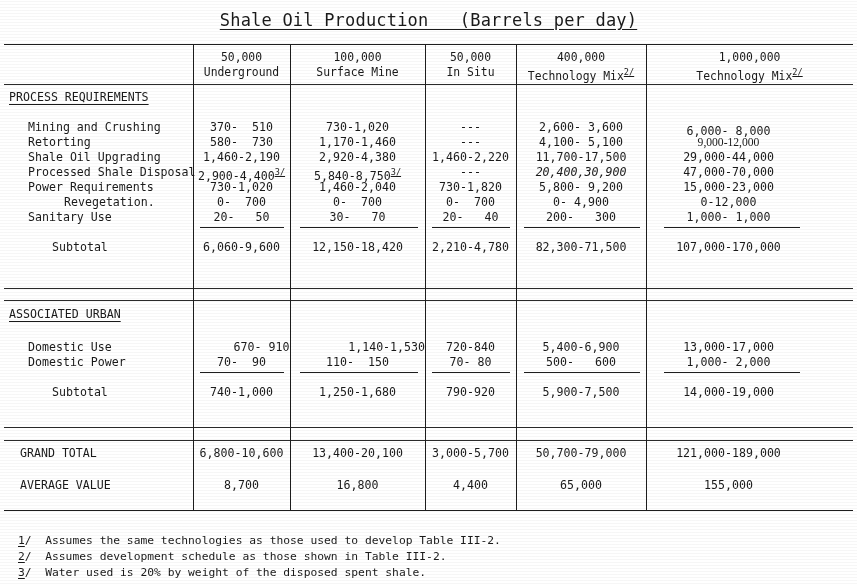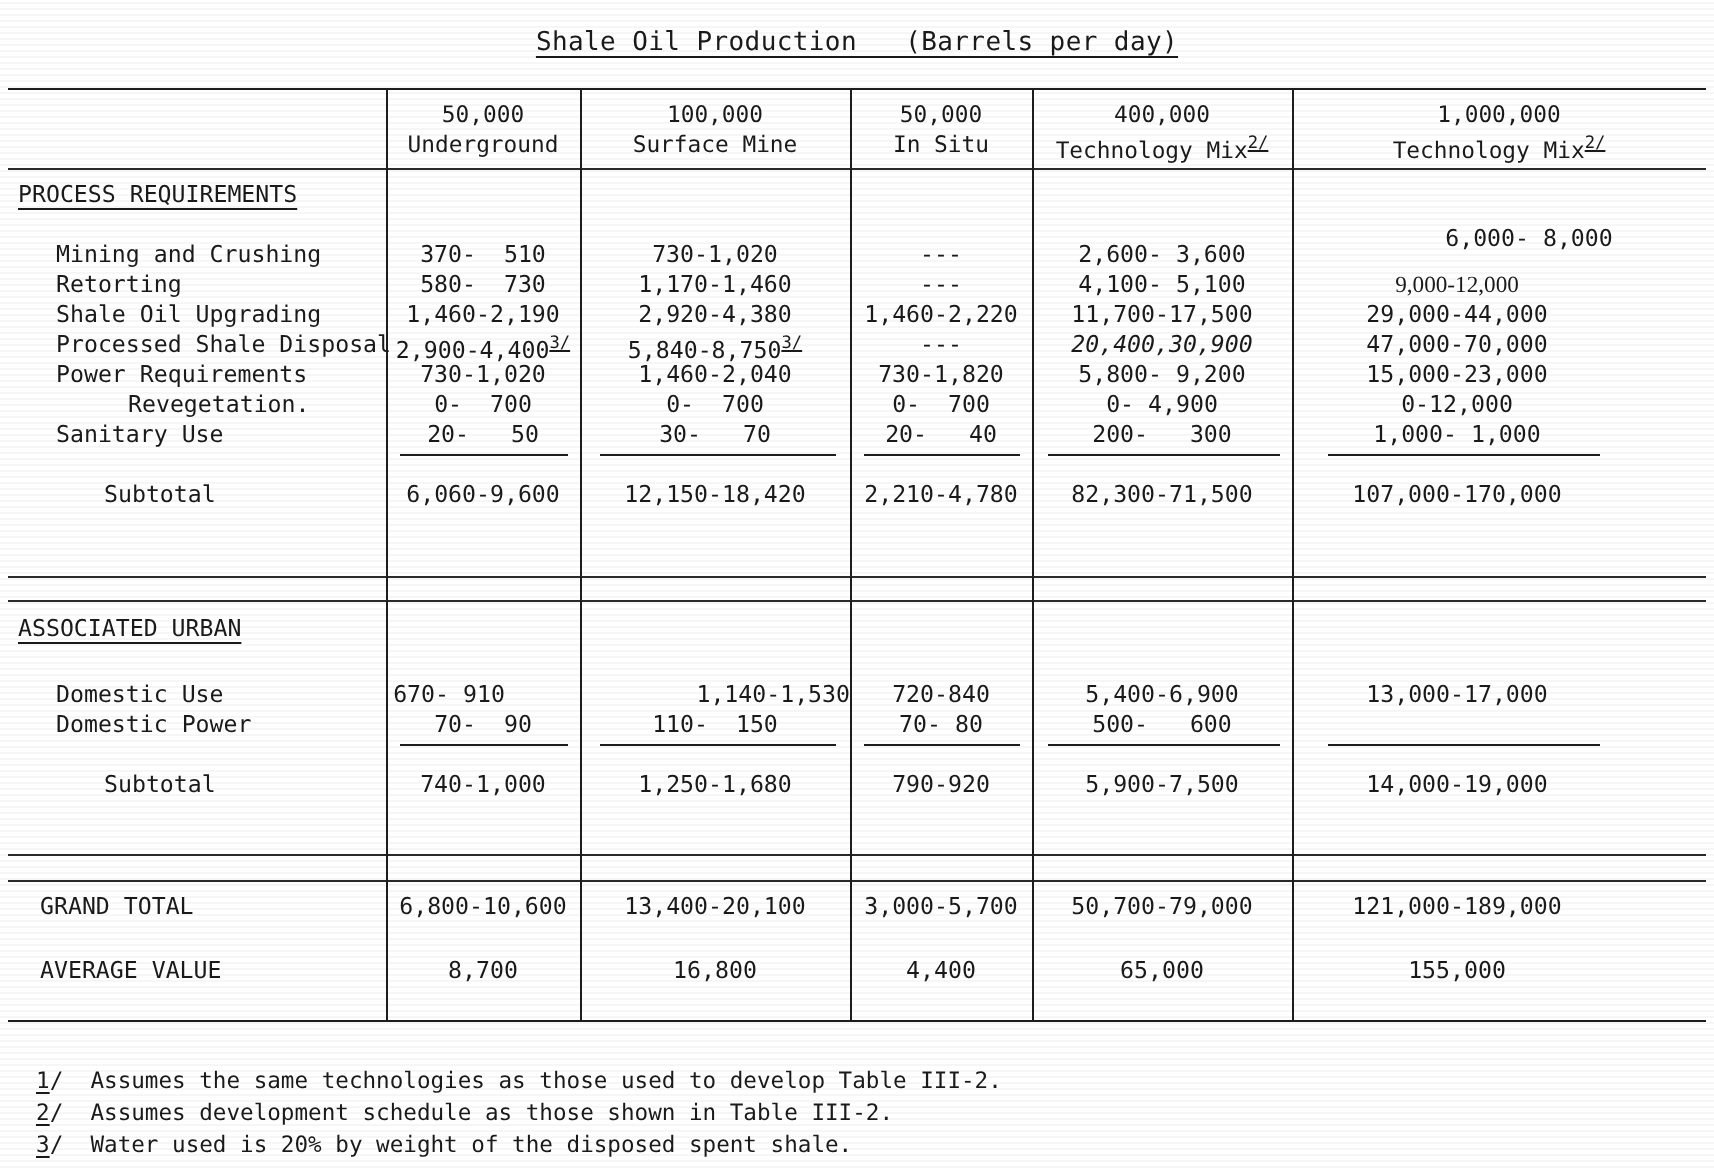--- a/index.html
+++ b/index.html
@@ -26,21 +26,21 @@
   
   .title-wrap {
     position: absolute;
     top: 10px;
     left: 0;
     width: 857px;
     text-align: center;
   }
   .title {
     display: inline-block;
-    font-size: 13px;
+    font-size: 17px;
     letter-spacing: 0.2px;
     text-decoration: underline;
     text-underline-offset: 3px;
     white-space: pre;
   }
 
   
   .table {
     position: absolute;
     top: 44px;
@@ -212,21 +212,21 @@
     <div class="num" style="position:absolute; left:421px; top:166px; width:91px;">20-   40</div>
 
     <div class="num" style="position:absolute; left:512px; top:76px;  width:130px;">2,600- 3,600</div>
     <div class="num" style="position:absolute; left:512px; top:91px;  width:130px;">4,100- 5,100</div>
     <div class="num" style="position:absolute; left:512px; top:106px; width:130px;">11,700-17,500</div>
     <div class="num" style="position:absolute; left:512px; top:121px; width:130px;font-style:italic;">20,400,30,900</div>
     <div class="num" style="position:absolute; left:512px; top:136px; width:130px;">5,800- 9,200</div>
     <div class="num" style="position:absolute; left:512px; top:151px; width:130px;">0- 4,900</div>
     <div class="num" style="position:absolute; left:512px; top:166px; width:130px;">200-   300</div>
 
-    <div class="num" style="position:absolute; left:642px; top:68px;  width:165px;padding-left:36px;">6,000- 8,000</div>
+    <div class="num" style="position:absolute; left:642px; top:80px;  width:165px;">6,000- 8,000</div>
     <div class="num" style="position:absolute; left:642px; top:91px;  width:165px;font-family:Liberation Serif, serif;">9,000-12,000</div>
     <div class="num" style="position:absolute; left:642px; top:106px; width:165px;">29,000-44,000</div>
     <div class="num" style="position:absolute; left:642px; top:121px; width:165px;">47,000-70,000</div>
     <div class="num" style="position:absolute; left:642px; top:136px; width:165px;">15,000-23,000</div>
     <div class="num" style="position:absolute; left:642px; top:151px; width:165px;">0-12,000</div>
     <div class="num" style="position:absolute; left:642px; top:166px; width:165px;">1,000- 1,000</div>
 
     <div class="colrule" style="left:196px; top:183px; width:84px;"></div>
     <div class="colrule" style="left:296px; top:183px; width:118px;"></div>
     <div class="colrule" style="left:428px; top:183px; width:78px;"></div>
@@ -238,33 +238,34 @@
     <div class="num" style="position:absolute; left:286px; top:196px; width:135px;">12,150-18,420</div>
     <div class="num" style="position:absolute; left:421px; top:196px; width:91px;">2,210-4,780</div>
     <div class="num" style="position:absolute; left:512px; top:196px; width:130px;">82,300-71,500</div>
     <div class="num" style="position:absolute; left:642px; top:196px; width:165px;">107,000-170,000</div>
 
     <div class="section-head" style="position:absolute; left:5px; top:263px;">ASSOCIATED URBAN</div>
 
     <div class="rowlabel" style="position:absolute; left:24px; top:296px;">Domestic Use</div>
     <div class="rowlabel" style="position:absolute; left:24px; top:311px;">Domestic Power</div>
 
-    <div class="num" style="position:absolute; left:172px; top:296px; width:97px;">670- 910</div>
+    <div class="num" style="position:absolute; left:189px; top:296px; width:97px;padding-left:20px;">670- 910</div>
     <div class="num" style="position:absolute; left:189px; top:311px; width:97px;">70-  90</div>
 
     <div class="num" style="position:absolute; left:286px; top:296px; width:135px;text-align:right;">1,140-1,530</div>
     <div class="num" style="position:absolute; left:286px; top:311px; width:135px;">110-  150</div>
 
     <div class="num" style="position:absolute; left:421px; top:296px; width:91px;">720-840</div>
     <div class="num" style="position:absolute; left:421px; top:311px; width:91px;">70- 80</div>
 
     <div class="num" style="position:absolute; left:512px; top:296px; width:130px;">5,400-6,900</div>
     <div class="num" style="position:absolute; left:512px; top:311px; width:130px;">500-   600</div>
 
     <div class="num" style="position:absolute; left:642px; top:296px; width:165px;">13,000-17,000</div>
+    <div class="num" style="position:absolute; left:642px; top:311px; width:165px;">1,000- 2,000</div>
 
     <div class="colrule" style="left:196px; top:328px; width:84px;"></div>
     <div class="colrule" style="left:296px; top:328px; width:118px;"></div>
     <div class="colrule" style="left:428px; top:328px; width:78px;"></div>
     <div class="colrule" style="left:520px; top:328px; width:116px;"></div>
     <div class="colrule" style="left:660px; top:328px; width:136px;"></div>
 
     <div class="rowlabel" style="position:absolute; left:48px;  top:341px;">Subtotal</div>
     <div class="num" style="position:absolute; left:189px; top:341px; width:97px;">740-1,000</div>
     <div class="num" style="position:absolute; left:286px; top:341px; width:135px;">1,250-1,680</div>

